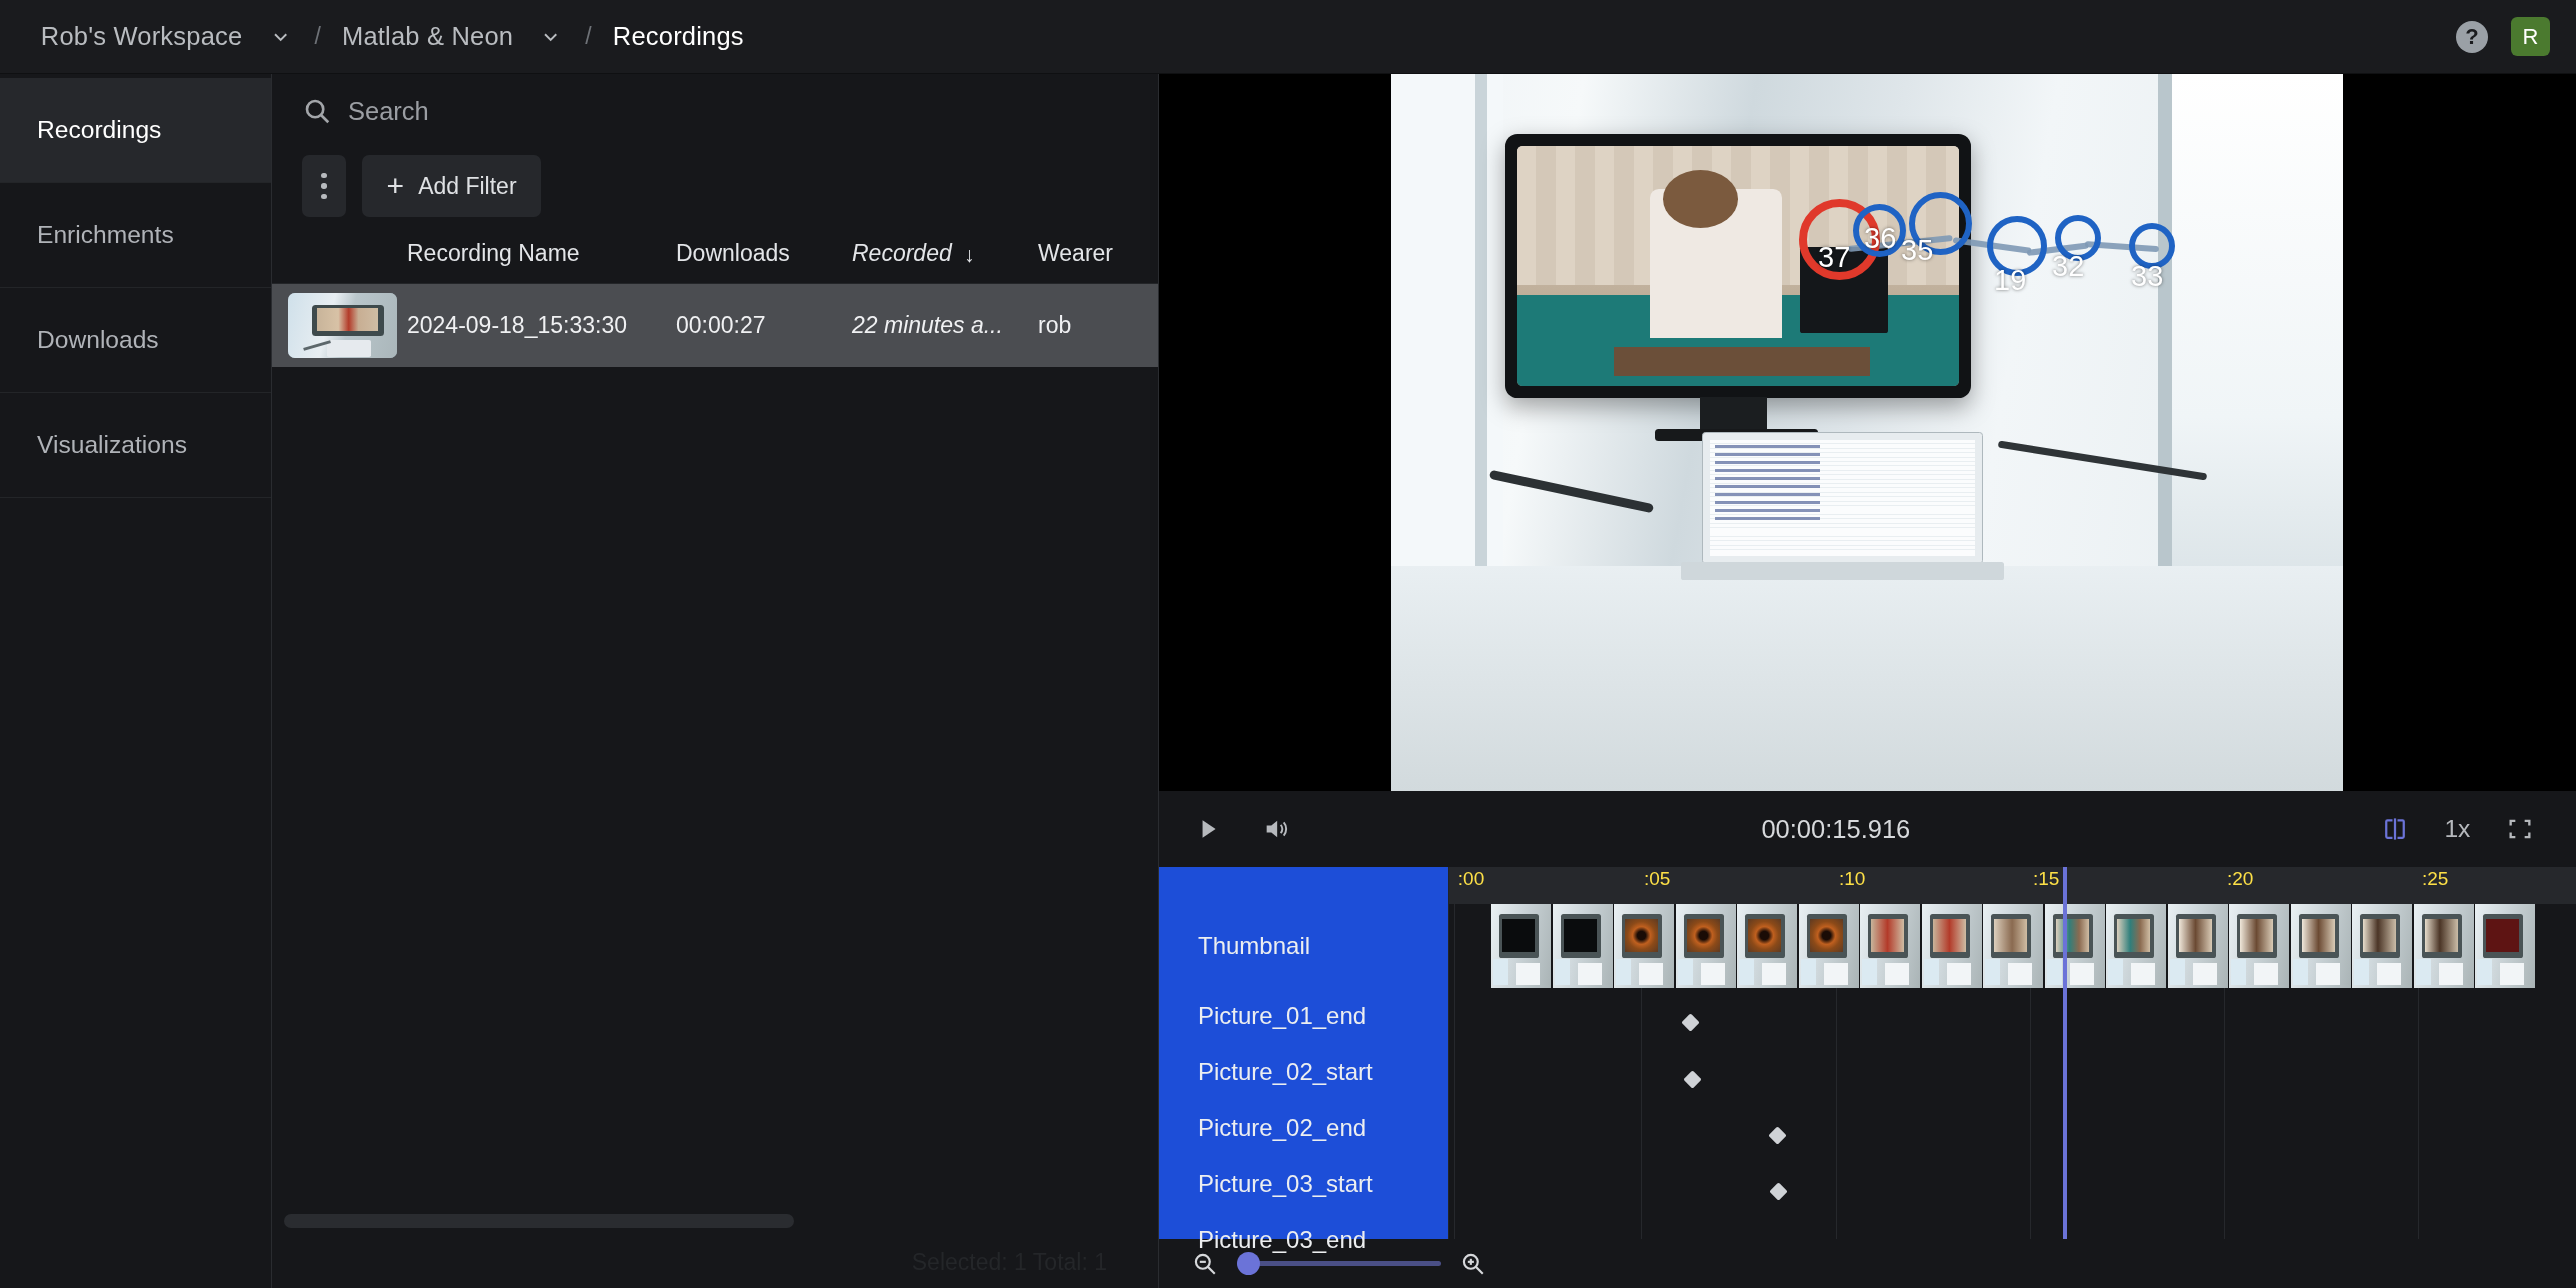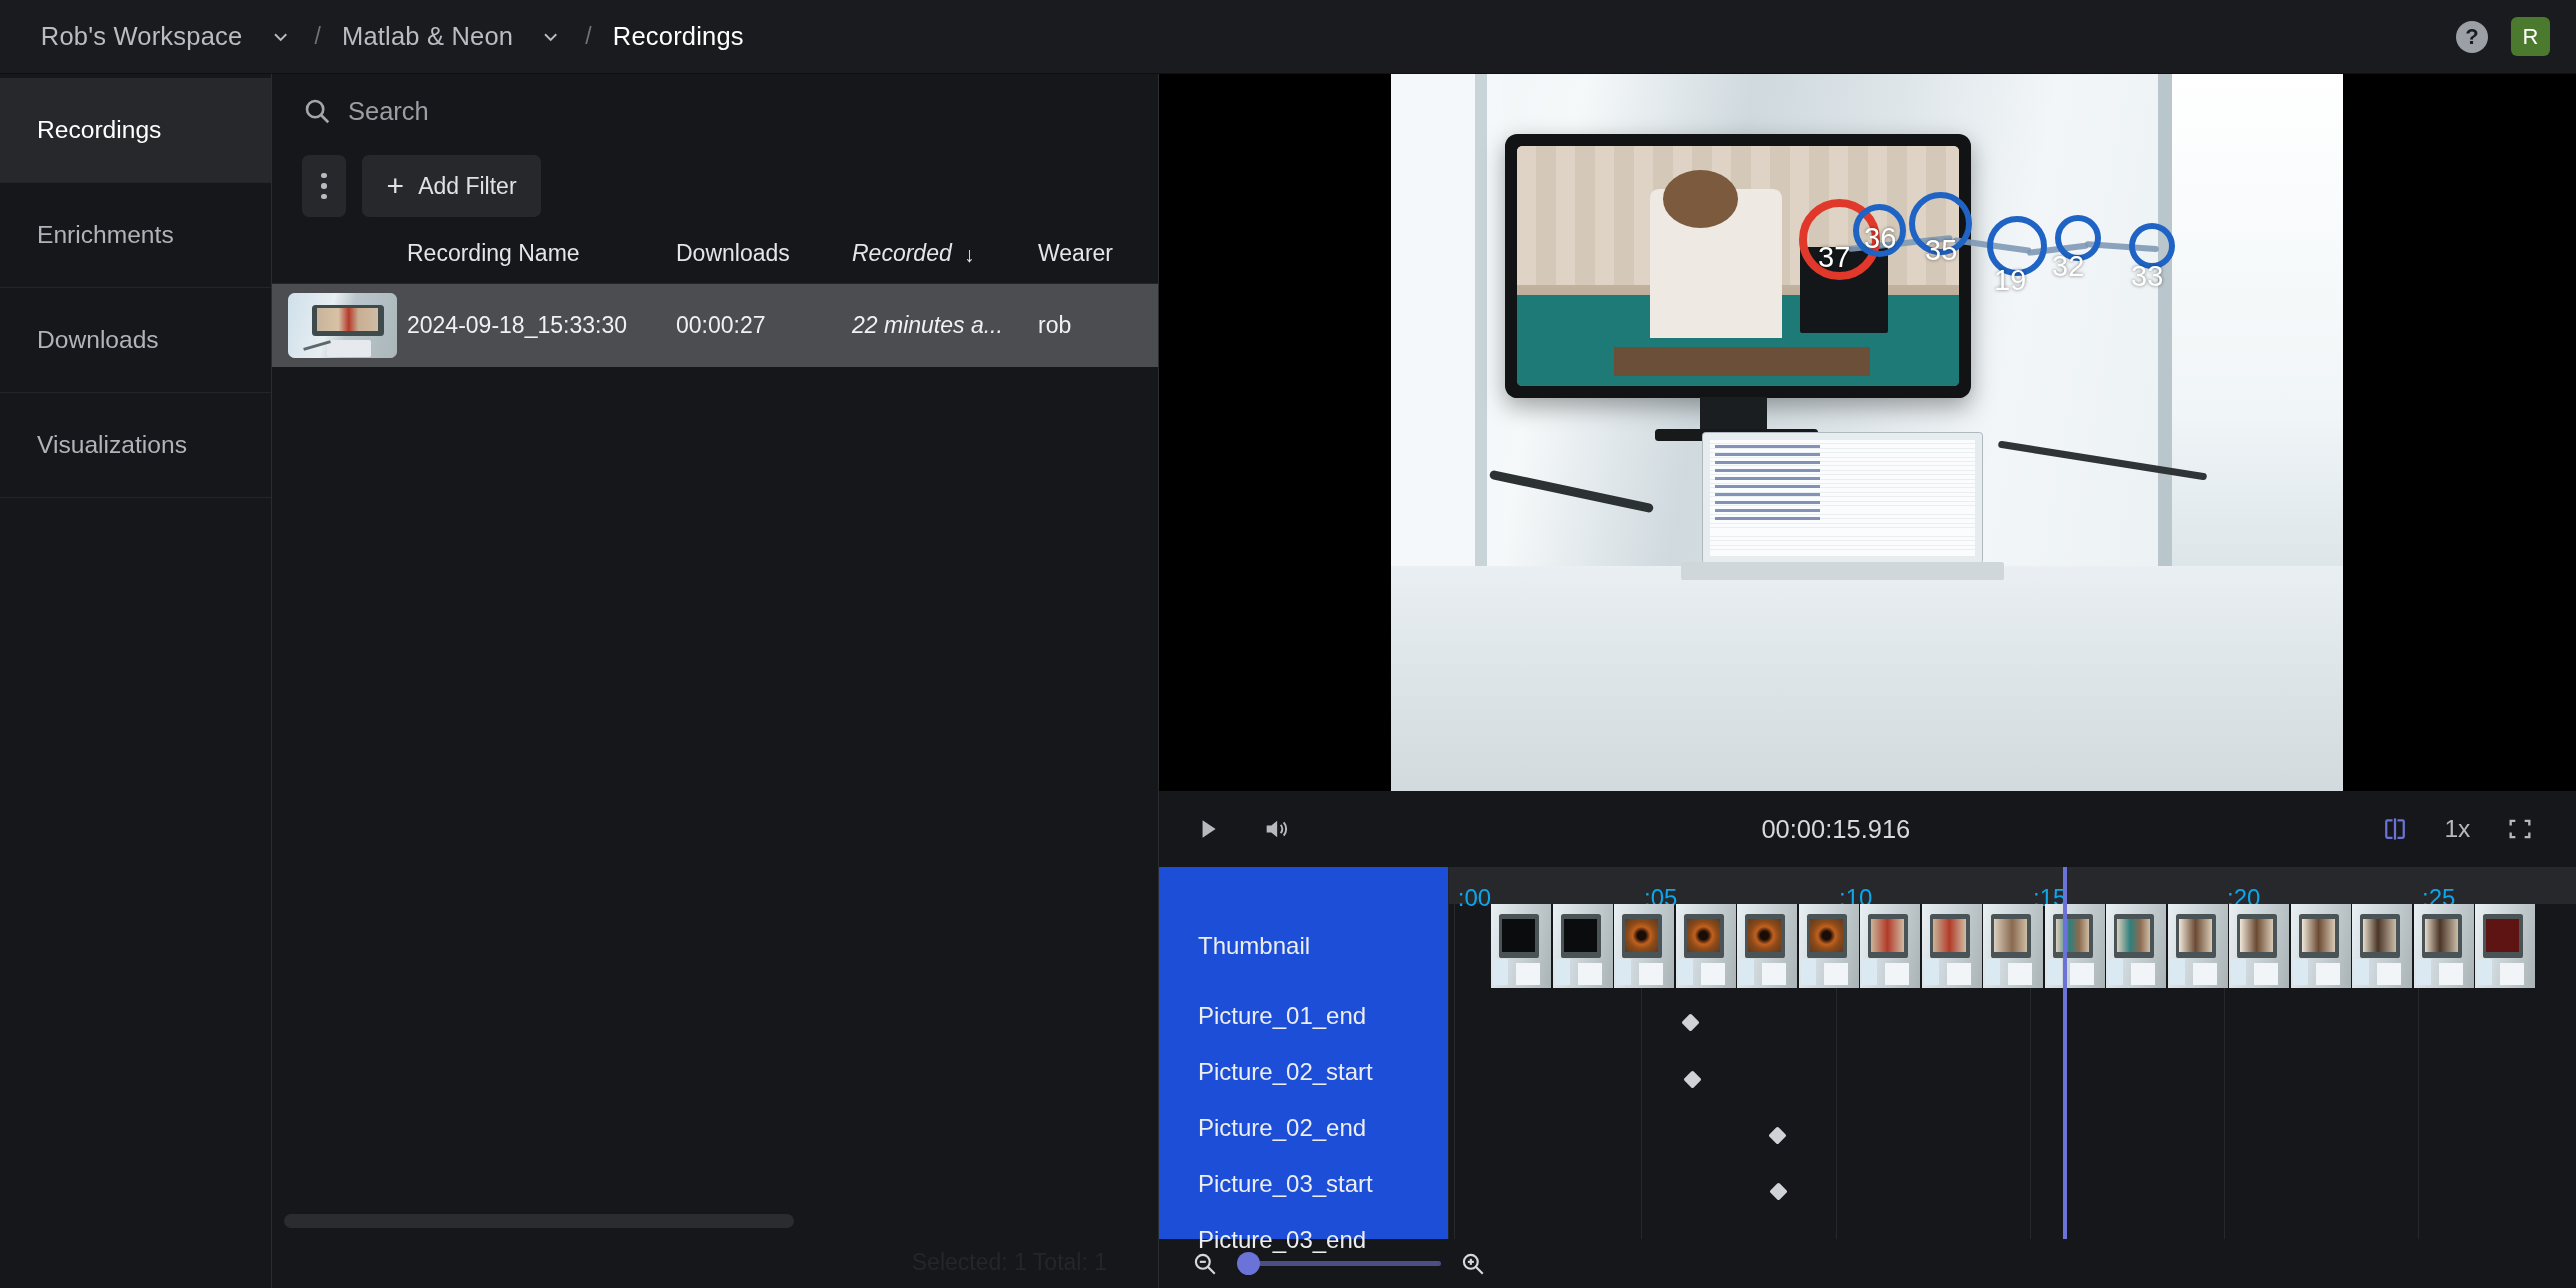--- a/index.html
+++ b/index.html
@@ -191,21 +191,21 @@
 
   
   .timeline { flex:1 1 auto; display:flex; min-height:0; background:#16171a; position:relative; }
   .tracklabels { width: 290px; flex: 0 0 290px; padding-top: 0; background:#1d4ed8; border-right:0.9px solid #222427; }
   .tl-head { height: 37px; }
   .tl-label { height: 56px; display:flex; align-items:center; padding-left: 39px; color:#eceef0; font-size:24px; }
   .tl-label.first { height: 84px; }
 
   .tracks { flex:1 1 auto; position:relative; overflow:hidden; }
   .ruler { position:absolute; left:0; right:0; top:0; height:37px; background:#26282c; }
-  .tick { position:absolute; top:17px; color:#0ea5e9; font-size:24px; }
+  .tick { position:absolute; top:1px; color:#fde047; font-size:19px; }
   .gridline { position:absolute; top:37px; bottom:0; width:0.9px; background:#26282c; }
   .strip { position:absolute; top:37px; height:84px; left:0; right:0; }
   .frame { position:absolute; top:0; width:60px; height:84px; overflow:hidden; background:#b9c4c9; }
   .frame .f-bg { position:absolute; inset:0; background: linear-gradient(100deg,#e9f0f3 0%, #cfd8dc 40%, #aab4b6 100%); }
   .frame .f-mon { position:absolute; left:14%; top:12%; width:66%; height:52%; background:#4a5456; border-radius:2.6px; }
   .frame .f-scr { position:absolute; left:19%; top:18%; width:55%; height:39%; }
   .frame .f-lap { position:absolute; left:42%; top:70%; width:40%; height:26%; background:#f2f5f7; }
   .frame .f-chr { position:absolute; left:4%; top:66%; width:24%; height:30%; background:#dbeaf2; }
 
   .marker {
@@ -361,21 +361,21 @@
 
             <div class="gz red" style="left:408px; top:125px; width:81px; height:81px;"></div>
             <div class="gz" style="left:462px; top:130px; width:53px; height:53px;"></div>
             <div class="gz" style="left:518px; top:118px; width:63px; height:63px;"></div>
             <div class="gz" style="left:596px; top:142px; width:60px; height:60px;"></div>
             <div class="gz" style="left:664px; top:141px; width:46px; height:46px;"></div>
             <div class="gz" style="left:738px; top:149px; width:46px; height:46px;"></div>
 
             <div class="gzlbl" style="left:473px; top:148px;">36</div>
             <div class="gzlbl" style="left:427px; top:167px;">37</div>
-            <div class="gzlbl" style="left:534px; top:160px;">35</div>
+            <div class="gzlbl" style="left:510px; top:160px;">35</div>
             <div class="gzlbl" style="left:603px; top:190px;">19</div>
             <div class="gzlbl" style="left:661px; top:176px;">32</div>
             <div class="gzlbl" style="left:740px; top:186px;">33</div>
           </div>
         </div>
       </div>
 
       <div class="controls">
         <div class="ctrl-btn">
           <svg viewBox="0 0 24 24" width="26" height="26">

